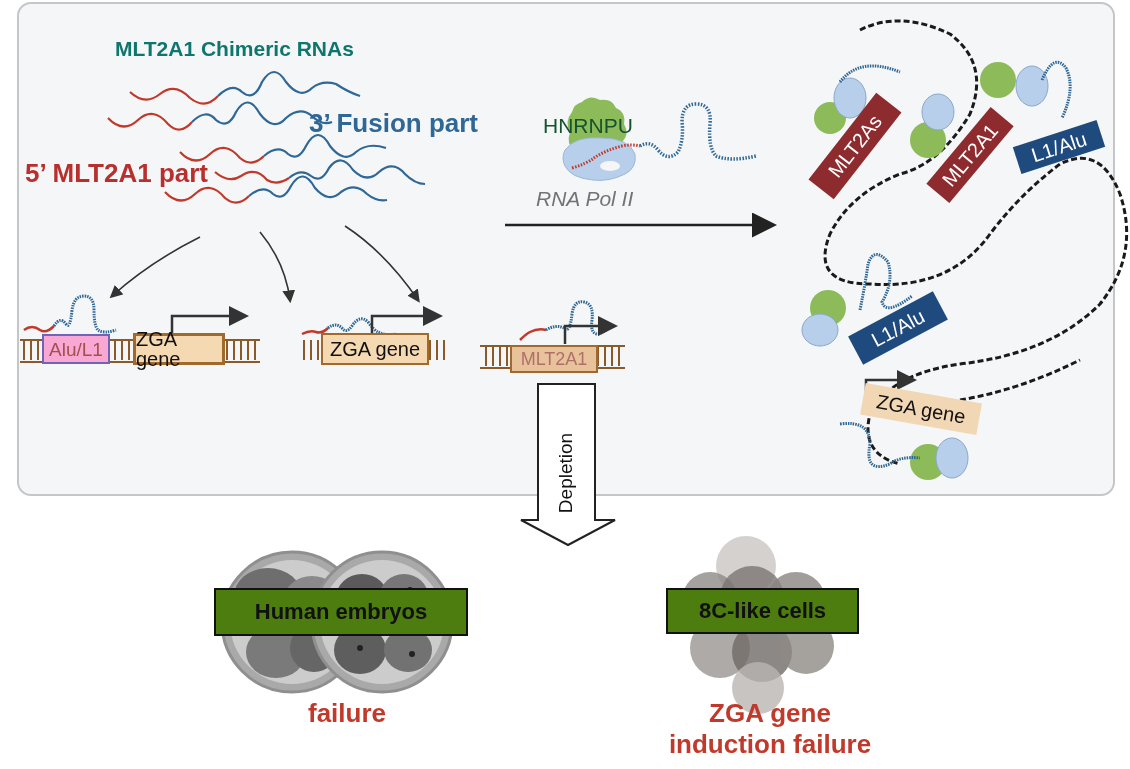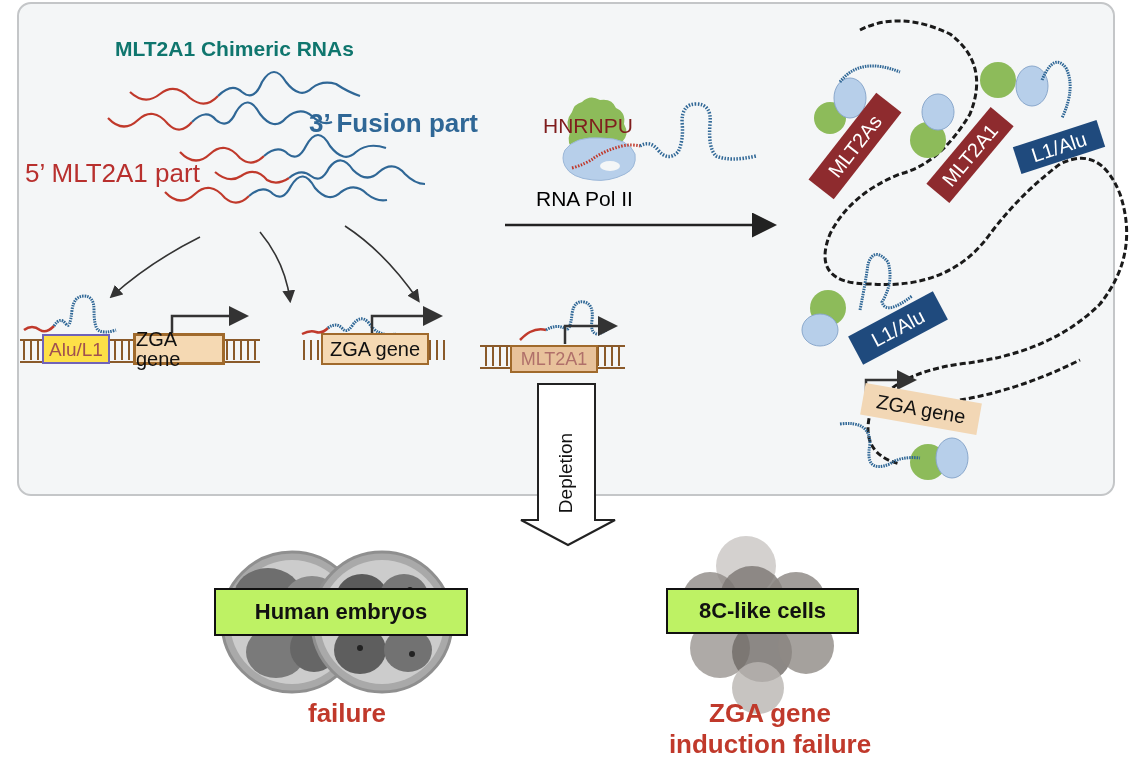--- a/index.html
+++ b/index.html
@@ -4,45 +4,45 @@
 <style>
   html, body { margin:0; padding:0; background:#ffffff; }
   body { width:1130px; height:769px; position:relative; overflow:hidden;
          font-family:"Liberation Sans", sans-serif; }
   .panel { position:absolute; left:17px; top:2px; width:1098px; height:494px;
            background:#f4f6f7; border:2px solid #c4c6c8; border-radius:14px;
            box-sizing:border-box; }
   .lbl { position:absolute; white-space:nowrap; line-height:1; }
   .title { left:115px; top:38px; font-size:21px; font-weight:bold; color:#0f766e; }
   .fusion { left:290px; top:110px; font-size:26px; font-weight:bold; color:#2f6796;margin-left:19px; }
-  .mlt5 { left:25px; top:160px; font-size:26px; font-weight:normal; color:#b8302e; }
-  .hnrnpu { left:543px; top:115px; font-size:21px; color:#7f1d1d; }
-  .polii { left:536px; top:188px; font-size:21px; color:#000000; }
+  .mlt5 { left:25px; top:160px; font-size:26px; font-weight:bold; color:#b8302e; }
+  .hnrnpu { left:543px; top:115px; font-size:21px; color:#14532d; }
+  .polii { left:536px; top:188px; font-size:21px; color:#737373;font-style:italic; }
   svg.main { position:absolute; left:0; top:0; }
   .gbox { position:absolute; font-size:20px; line-height:1; box-sizing:border-box;
           display:flex; align-items:center; justify-content:center; }
-  .alu { left:42px; top:334px; width:68px; height:30px; background:#fde047;
+  .alu { left:42px; top:334px; width:68px; height:30px; background:#f9a8d4;
          border:2px solid #7063b8; color:#a05050; font-size:19px; }
   .zga1 { left:133px; top:333px; width:92px; height:32px; background:#f5d9b3;
           border:3px solid #a06a2c; color:#111; }
   .zga2 { left:321px; top:333px; width:108px; height:32px; background:#f5d9b3;
           border:2px solid #a06a2c; color:#111; }
   .mlt1 { left:510px; top:345px; width:88px; height:28px; background:#e8c29b;
           border:2px solid #a06a2c; color:#b0706a; font-size:18px; }
   .rbox { position:absolute; font-size:20px; color:#fff; line-height:1;
           display:flex; align-items:center; justify-content:center; box-sizing:border-box; }
   .mlt2as { left:800px; top:130px; width:110px; height:32px; background:#8e2b2e; transform:rotate(-52deg); }
   .mlt2a1r { left:920px; top:140px; width:100px; height:30px; background:#8e2b2e; transform:rotate(-50deg); }
   .l1alu1 { left:1015px; top:133px; width:88px; height:28px; background:#1f4a7d; transform:rotate(-18deg); }
   .l1alu2 { left:850px; top:312px; width:96px; height:32px; background:#1f4a7d; transform:rotate(-28deg); }
   .zgar { left:862px; top:393px; width:118px; height:32px; background:#f2d7b5; color:#111; transform:rotate(10deg); }
   .depl-text { position:absolute; left:546px; top:418px; width:40px; height:110px;
                display:flex; align-items:center; justify-content:center; }
   .depl-text span { transform:rotate(-90deg); font-size:19px; color:#111; display:inline-block; }
-  .card { position:absolute; background:#bef264; border:2px solid #111; font-weight:bold;
+  .card { position:absolute; background:#4d7c0f; border:2px solid #111; font-weight:bold;
           font-size:22px; color:#111; display:flex; align-items:center; justify-content:center;
           box-sizing:border-box; line-height:1; }
   .card-embryo { left:214px; top:588px; width:254px; height:48px; }
   .card-8c { left:666px; top:588px; width:193px; height:46px; }
   .outcome { position:absolute; font-weight:bold; font-size:26px; color:#c0392b;
              text-align:center; line-height:1.2; }
   .out-emb { left:222px; top:698px; width:250px; }
   .out-8c { left:660px; top:698px; width:220px; }
 </style>
 </head>

